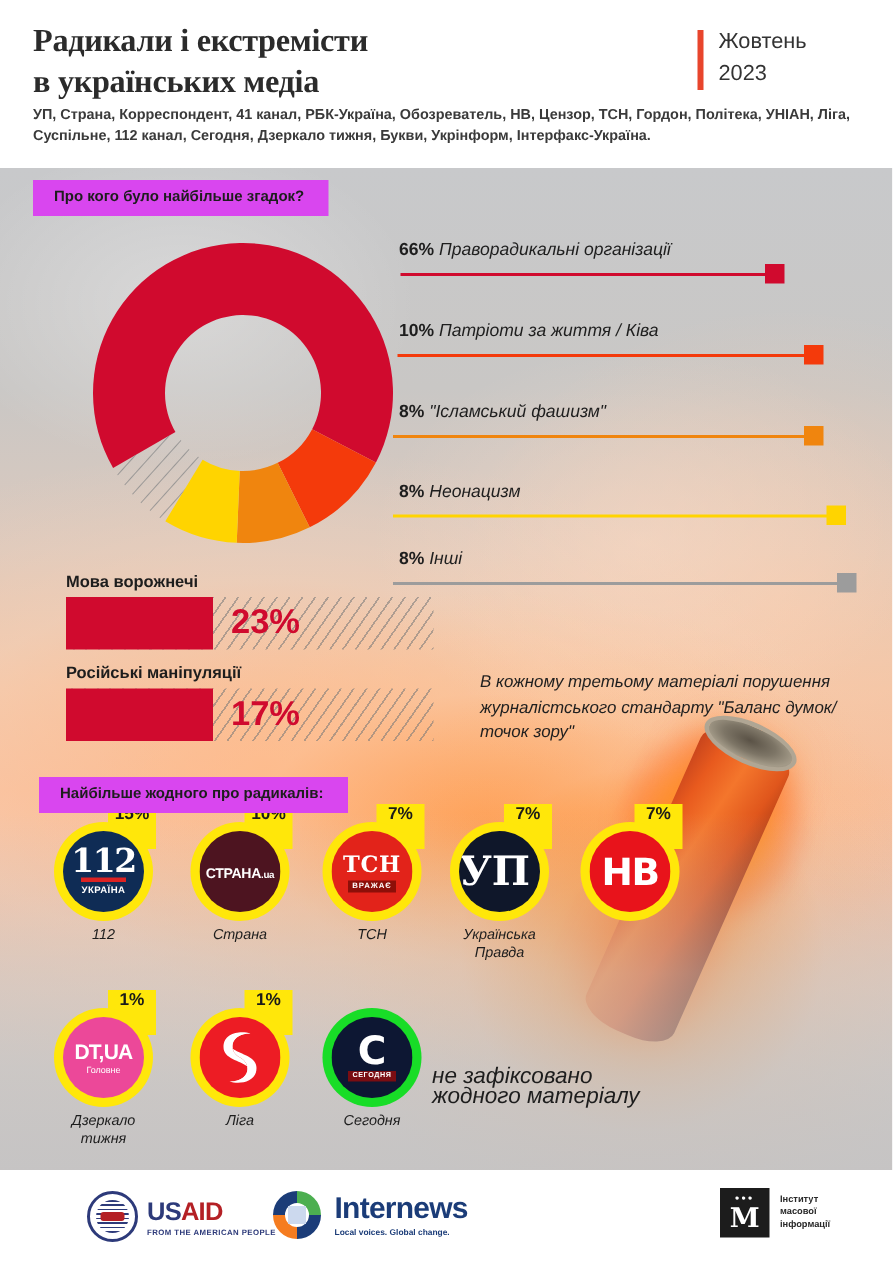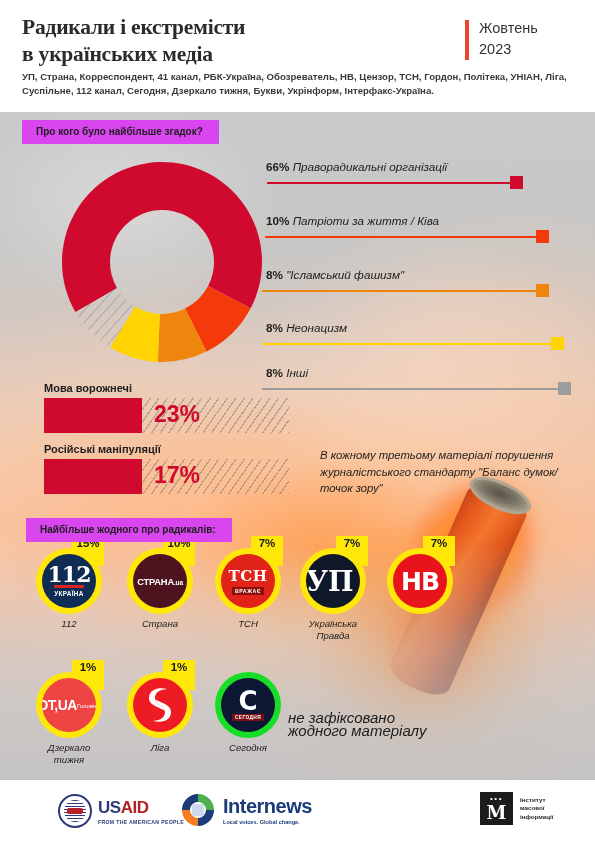--- a/index.html
+++ b/index.html
@@ -135,21 +135,21 @@
   .lgtsn { background:#E2231A; width:100%; height:100%; display:flex; flex-direction:column; align-items:center; justify-content:center; }
   .lgtsn .t { font-family:"DejaVu Serif", serif; font-size:15px; font-weight:bold; color:#fff; letter-spacing:0.5px; }
   .lgtsn .s { font-size:5.2px; font-weight:bold; color:#fff; background:#8d0f09; padding:1px 3px; margin-top:2px; letter-spacing:0.6px; }
 
   .lgup { background:#0f172a; width:100%; height:100%; display:flex; align-items:center; }
   .lgup .t { font-family:"DejaVu Serif", serif; font-size:27px; font-weight:bold; color:#fff; line-height:27px; }
 
   .lgnv { background:#E8131B; width:100%; height:100%; display:flex; align-items:center; justify-content:center; }
   .lgnv .t { font-family:"DejaVu Sans", sans-serif; font-size:25px; font-weight:bold; color:#fff; line-height:25px; letter-spacing:-1px; }
 
-  .lgdt { background:#ef4444; width:100%; height:100%; display:flex; align-items:center; justify-content:center; }
+  .lgdt { background:#ec4899; width:100%; height:100%; display:flex; flex-direction:column; align-items:center; justify-content:center; }
   .lgdt .t { font-size:14px; font-weight:bold; color:#fff; letter-spacing:-0.5px; }
   .lgdt .s { font-size:6px; color:#fff; margin-top:2px; }
 
   .lglg { background:#ED1C24; width:100%; height:100%; position:relative; }
   .lgsg { background:#0D1733; width:100%; height:100%; display:flex; flex-direction:column; align-items:center; justify-content:center; }
   .lgsg .c { font-family:"DejaVu Sans", sans-serif; font-size:26px; font-weight:bold; color:#fff; line-height:24px; }
   .lgsg .s { font-size:4.8px; font-weight:bold; color:#fff; background:#7a0d12; padding:1px 3px; margin-top:1px; letter-spacing:0.4px; }
 
   .nomat { position:absolute; left:288px; top:712px; width:140px; font-size:15px; font-style:italic;
            line-height:12.5px; color:#1d1d1d; z-index:4; }

